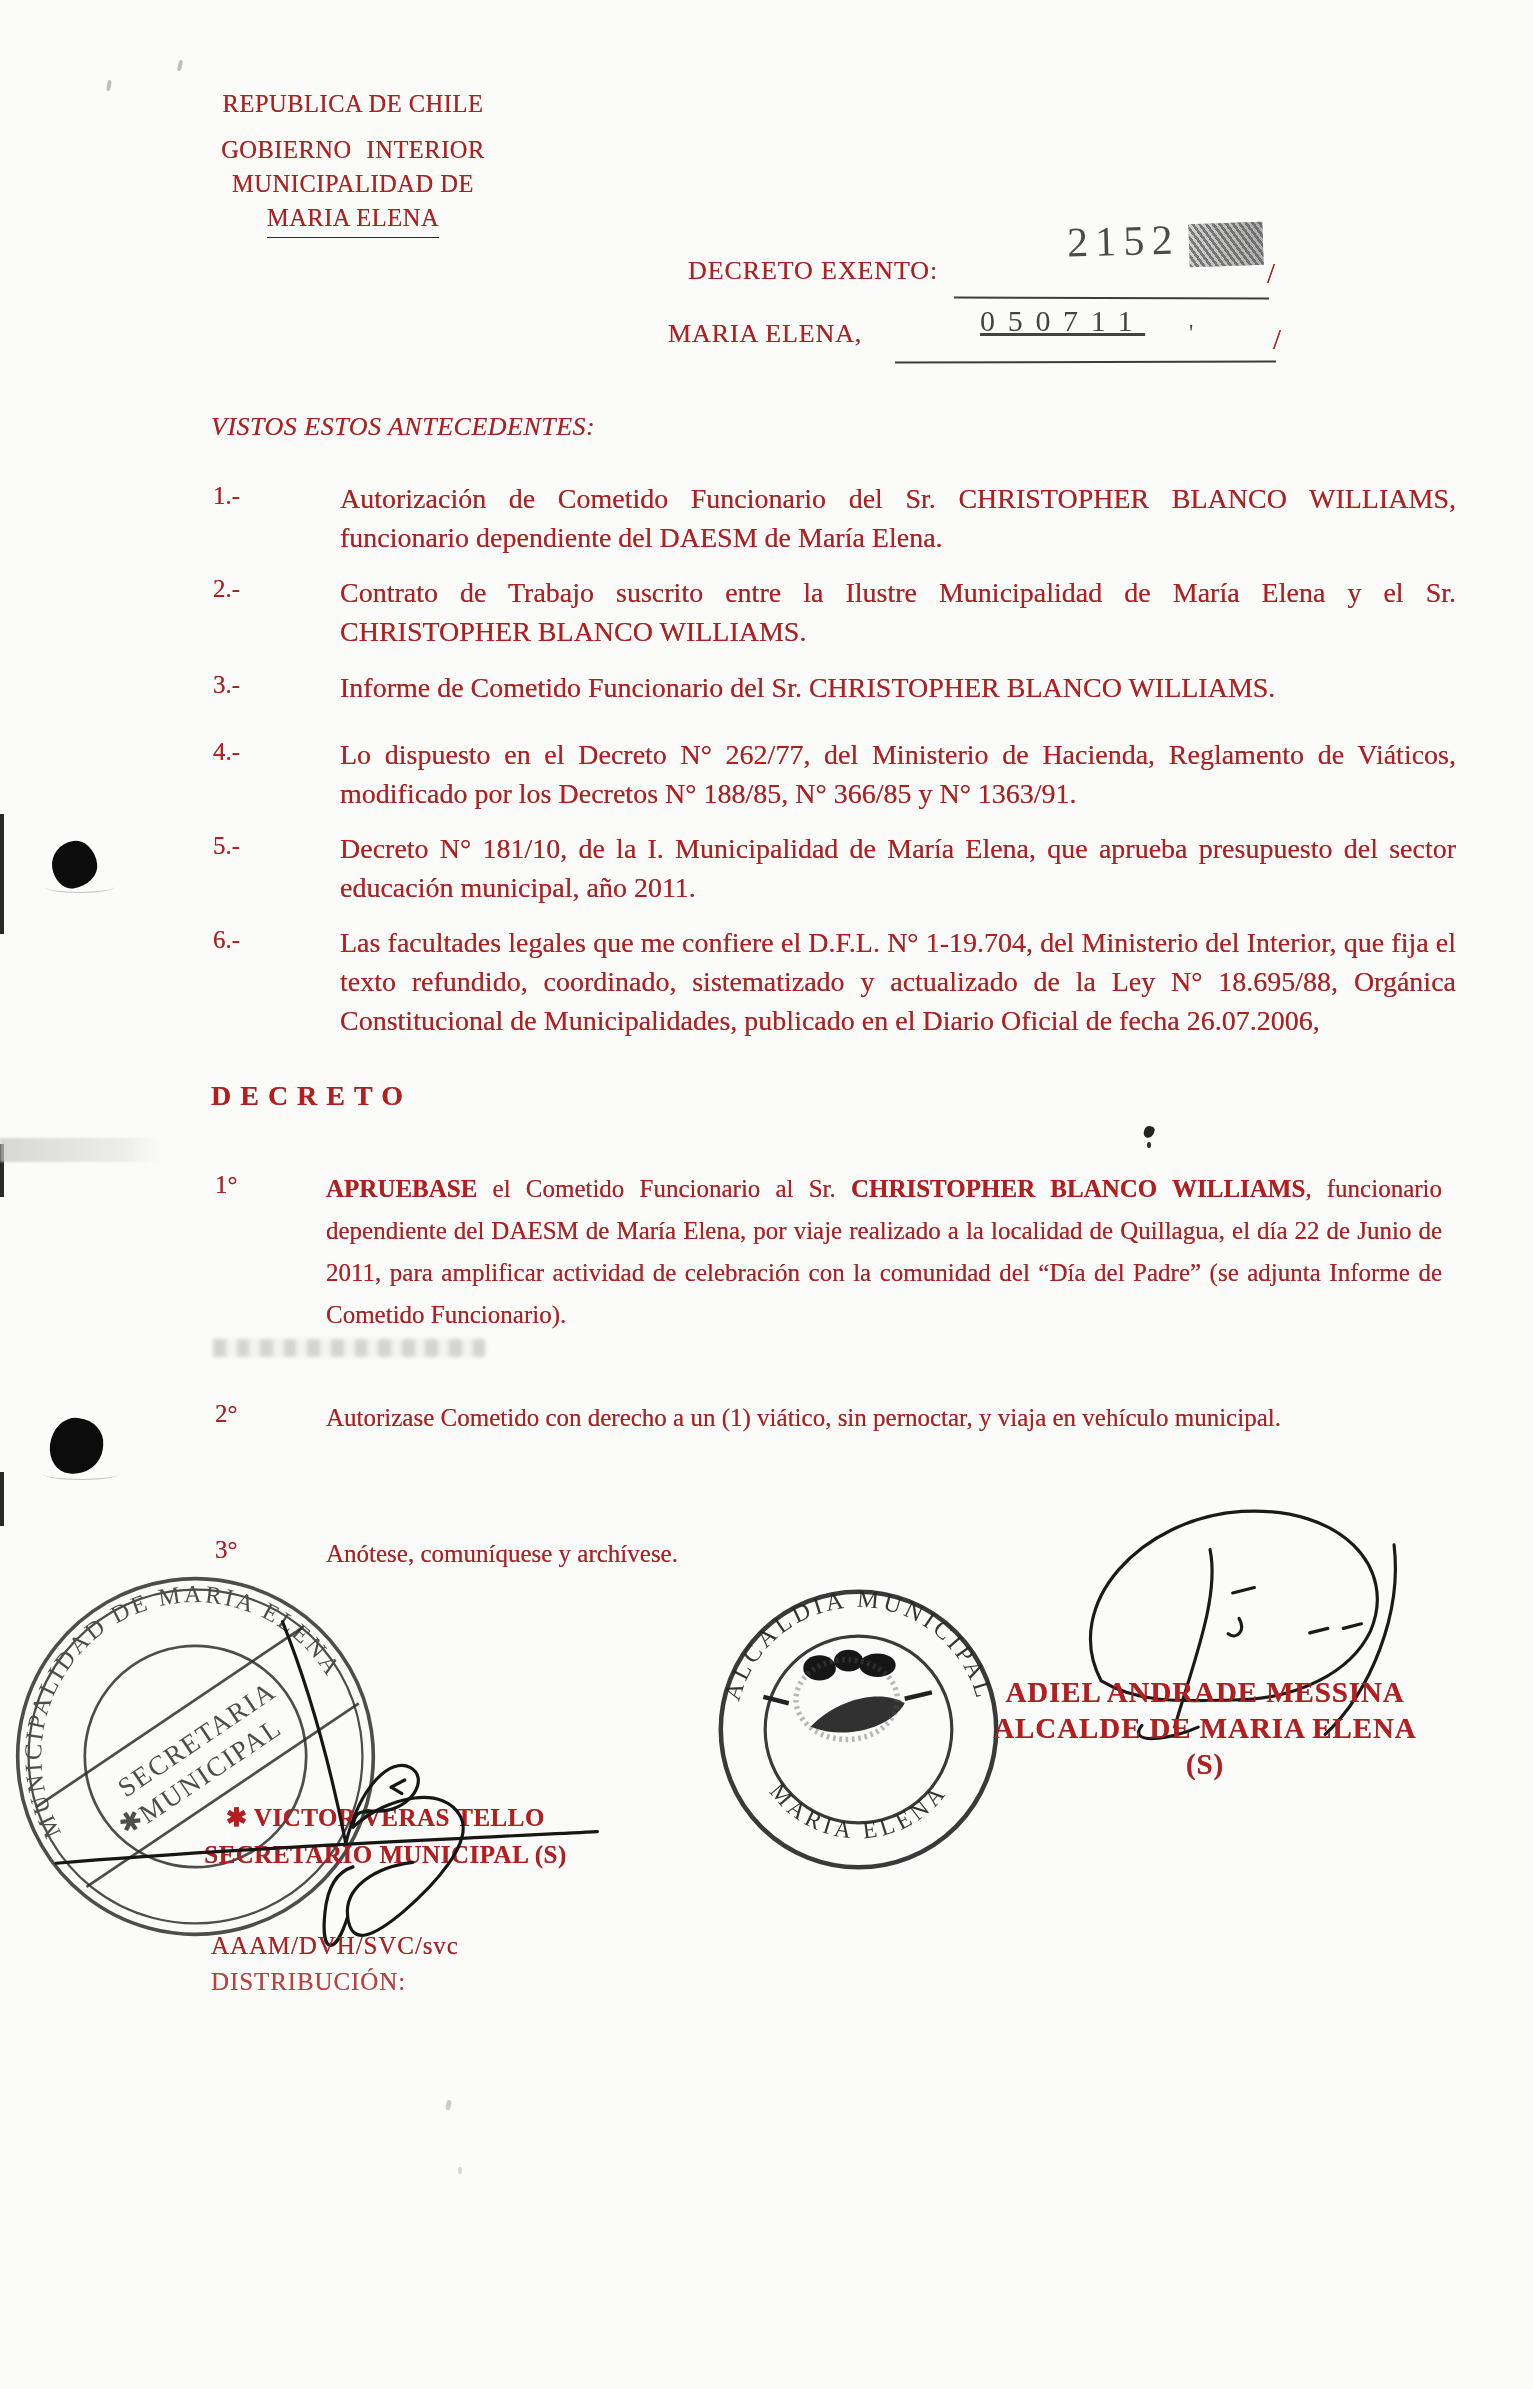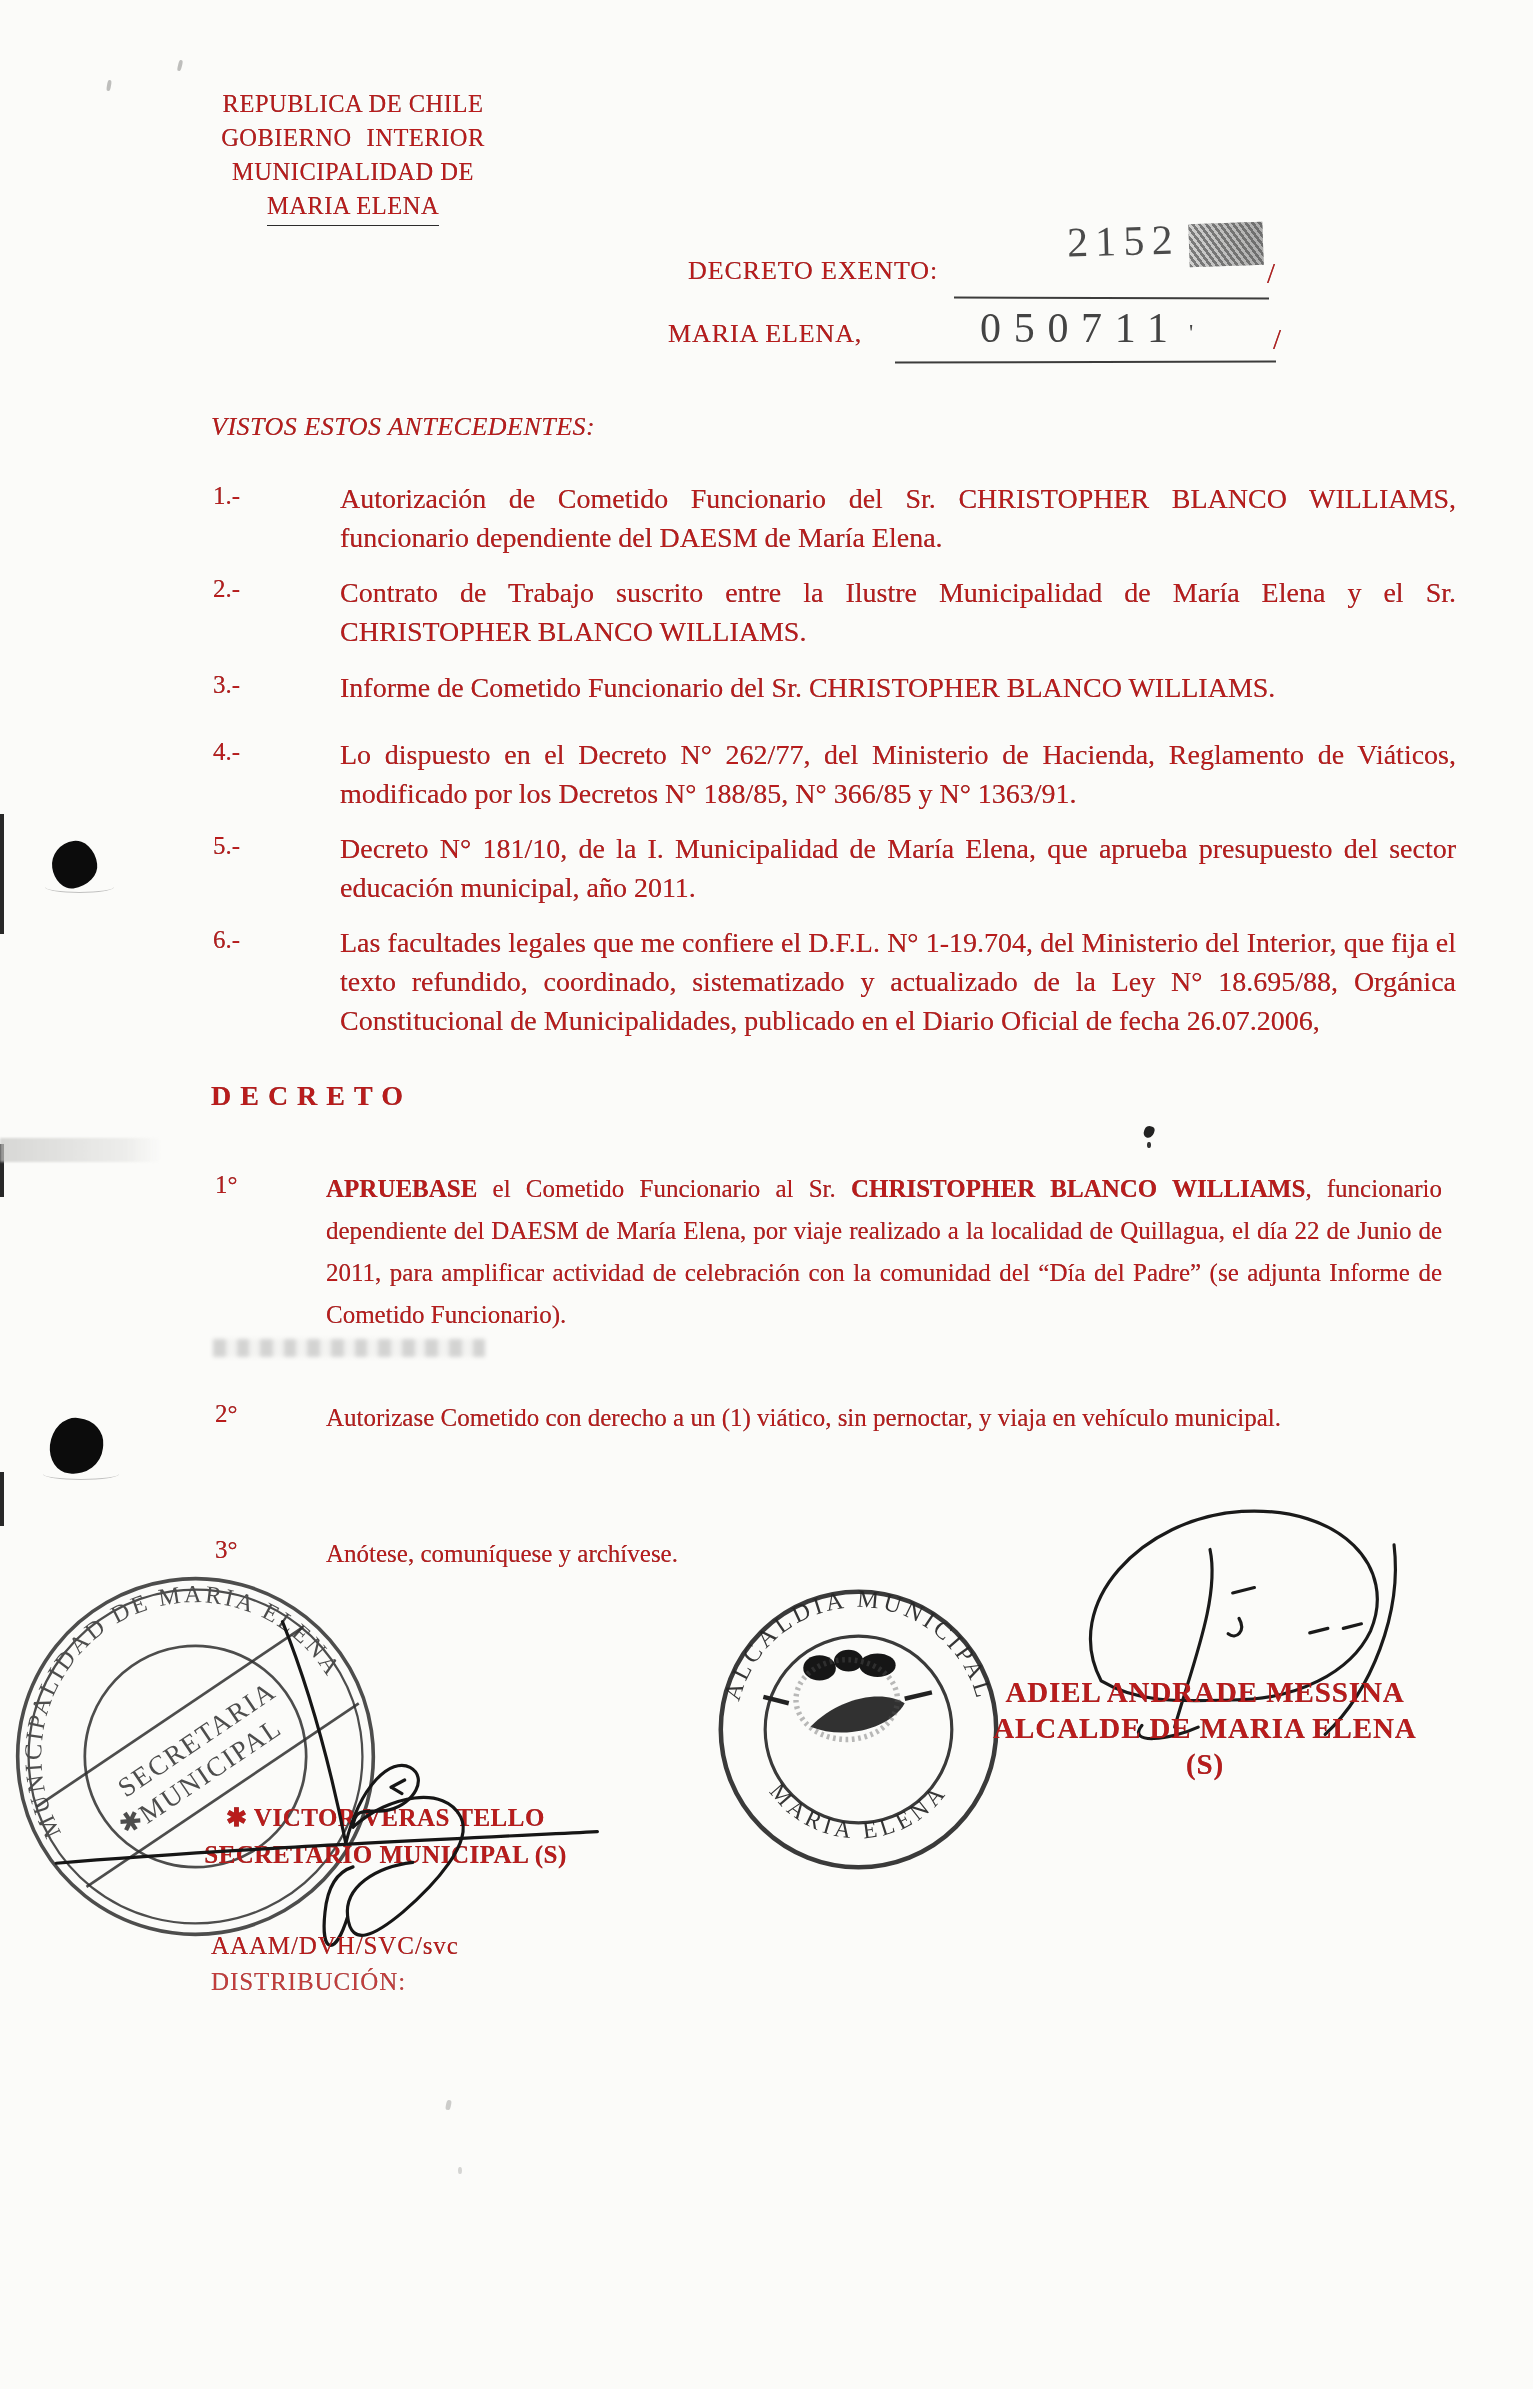--- a/index.html
+++ b/index.html
@@ -7,35 +7,35 @@
     width:1533px;height:2389px;position:relative;
     background:#fbfbf9;
     font-family:"Liberation Serif","DejaVu Serif",serif;
     color:#1e1e1e;overflow:hidden;
   }
   .abs{position:absolute;}
   .ink{color:#b91c1c;text-shadow:0 0 0.5px rgba(20,20,20,.55);}
   
   .letterhead{left:201px;top:87px;width:304px;text-align:center;
     font-size:24.5px;line-height:34px;letter-spacing:0.5px;}
-  .ws{word-spacing:8.2px;}
+  .ws{word-spacing:8.2px;margin-top:12px;}
   .u{display:inline-block;border-bottom:1.8px solid #2c2c2c;padding-bottom:1.8px;}
   
   .dec-label{left:688px;top:256px;font-size:26px;letter-spacing:0.9px;}
   .line1{left:954px;top:297px;width:315px;border-top:2.3px solid #3c3c3c;transform:rotate(.2deg);}
   .stamp-num{left:1067px;top:217px;font-size:42px;letter-spacing:7.2px;color:#2d2d2d;
     transform:rotate(-1.5deg);opacity:.85;}
   .smudge{left:1189px;top:223px;width:74px;height:43px;opacity:.8;transform:rotate(-2deg);
     background:
       repeating-linear-gradient(55deg,rgba(70,70,70,.85) 0 2.7px,rgba(190,190,190,.6) 2.7px 5.4px),
       linear-gradient(to right,rgba(160,160,160,.5),rgba(60,60,60,.8));}
   .slash1{left:1267px;top:257px;font-size:29px;}
   .place-label{left:668px;top:319px;font-size:26px;letter-spacing:0.9px;}
   .line2{left:895px;top:361px;width:381px;border-top:2.3px solid #3c3c3c;transform:rotate(-.15deg);}
-  .date-num{left:980px;top:304px;font-size:42px;letter-spacing:12.7px;color:#2a2a2a;opacity:.88;}
+  .date-num{left:980px;top:304px;font-size:30px;letter-spacing:12.7px;color:#2a2a2a;opacity:.88;text-decoration:underline;}
   .tick{left:1189px;top:319px;font-size:23.6px;color:#444;}
   .slash2{left:1273px;top:323px;font-size:29px;}
   
   .vistos-h{left:211px;top:412px;font-size:26px;letter-spacing:0.5px;font-style:italic;}
   .item-num{left:213px;font-size:25px;}
   .item-text{left:340px;width:1116px;font-size:28px;line-height:39px;text-align:justify;}
   
   .decreto-h{left:211px;top:1080px;font-size:28px;font-weight:bold;letter-spacing:9px;}
   .res-num{left:215px;font-size:25px;}
   .res-text{left:326px;width:1116px;font-size:25px;line-height:42px;text-align:justify;}

